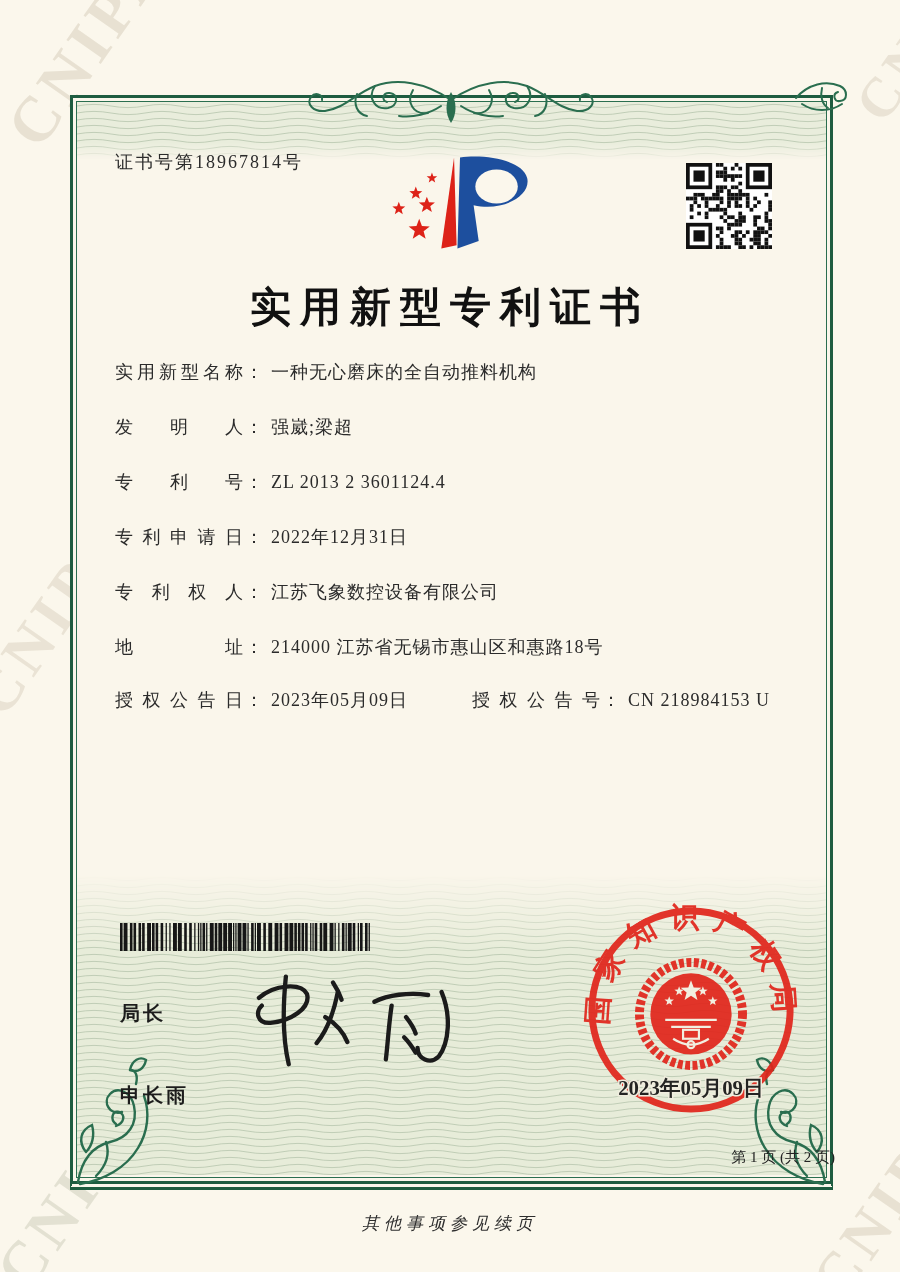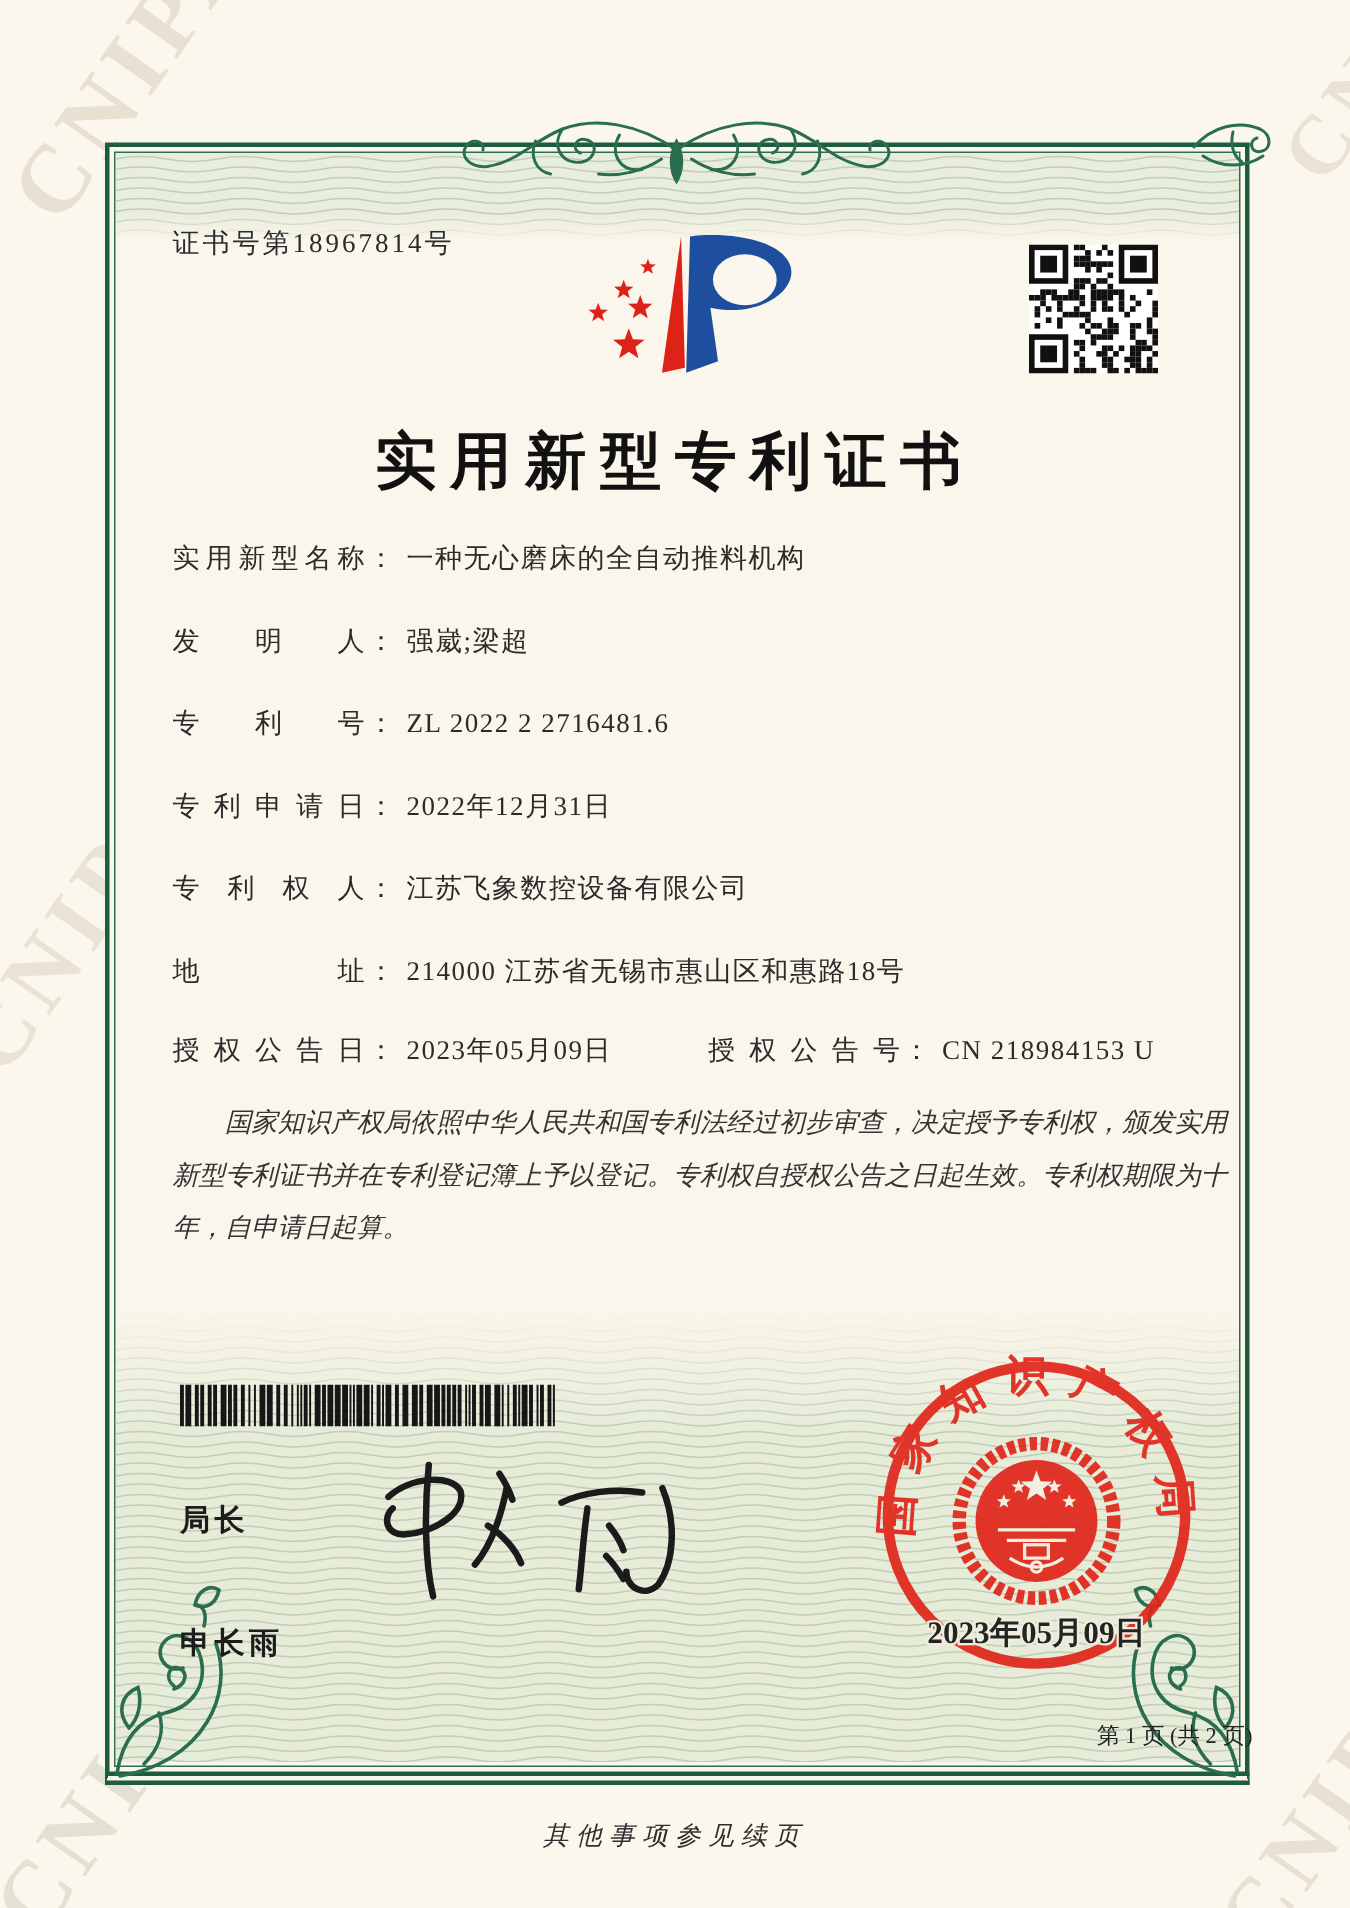--- a/index.html
+++ b/index.html
@@ -372,38 +372,37 @@
 <div class="abs title">实用新型专利证书</div>
 
 <div class="abs rows">
   <div class="frow" style="top:0px">
     <span class="flabel">实用新型名称</span><span class="fcolon">：</span><span class="fvalue">一种无心磨床的全自动推料机构</span>
   </div>
   <div class="frow" style="top:55px">
     <span class="flabel">发明人</span><span class="fcolon">：</span><span class="fvalue">强崴;梁超</span>
   </div>
   <div class="frow" style="top:110px">
-    <span class="flabel">专利号</span><span class="fcolon">：</span><span class="fvalue">ZL 2022 2 2716481.6</span>
+    <span class="flabel">专利号</span><span class="fcolon">：</span><span class="fvalue">ZL 2013 2 3601124.4</span>
   </div>
   <div class="frow" style="top:165px">
     <span class="flabel">专利申请日</span><span class="fcolon">：</span><span class="fvalue">2022年12月31日</span>
   </div>
   <div class="frow" style="top:220px">
     <span class="flabel">专利权人</span><span class="fcolon">：</span><span class="fvalue">江苏飞象数控设备有限公司</span>
   </div>
   <div class="frow" style="top:275px">
     <span class="flabel">地址</span><span class="fcolon">：</span><span class="fvalue">214000 江苏省无锡市惠山区和惠路18号</span>
   </div>
   <div class="frow" style="top:328px">
     <span class="flabel">授权公告日</span><span class="fcolon">：</span><span class="fvalue">2023年05月09日</span><span class="flabel grant2">授权公告号</span><span class="fcolon">：</span><span class="fvalue">CN 218984153 U</span>
   </div>
 </div>
 
 <div class="abs paras">
-  <p>国家知识产权局依照中华人民共和国专利法经过初步审查，决定授予专利权，颁发实用新型专利证书并在专利登记簿上予以登记。专利权自授权公告之日起生效。专利权期限为十年，自申请日起算。</p>
 </div>
 
 <svg class="abs" style="left:120px;top:923px;" width="255" height="28" viewBox="0 0 255 28">
   <g id="barcode-bars" fill="#161616">
       <rect x="0" y="0" width="2.6" height="28"></rect>
       <rect x="3.6" y="0" width="3.9000000000000004" height="28"></rect>
       <rect x="9.9" y="0" width="2.6" height="28"></rect>
       <rect x="13.5" y="0" width="2.6" height="28"></rect>
       <rect x="18.5" y="0" width="2.6" height="28"></rect>
       <rect x="22.1" y="0" width="2.6" height="28"></rect>

